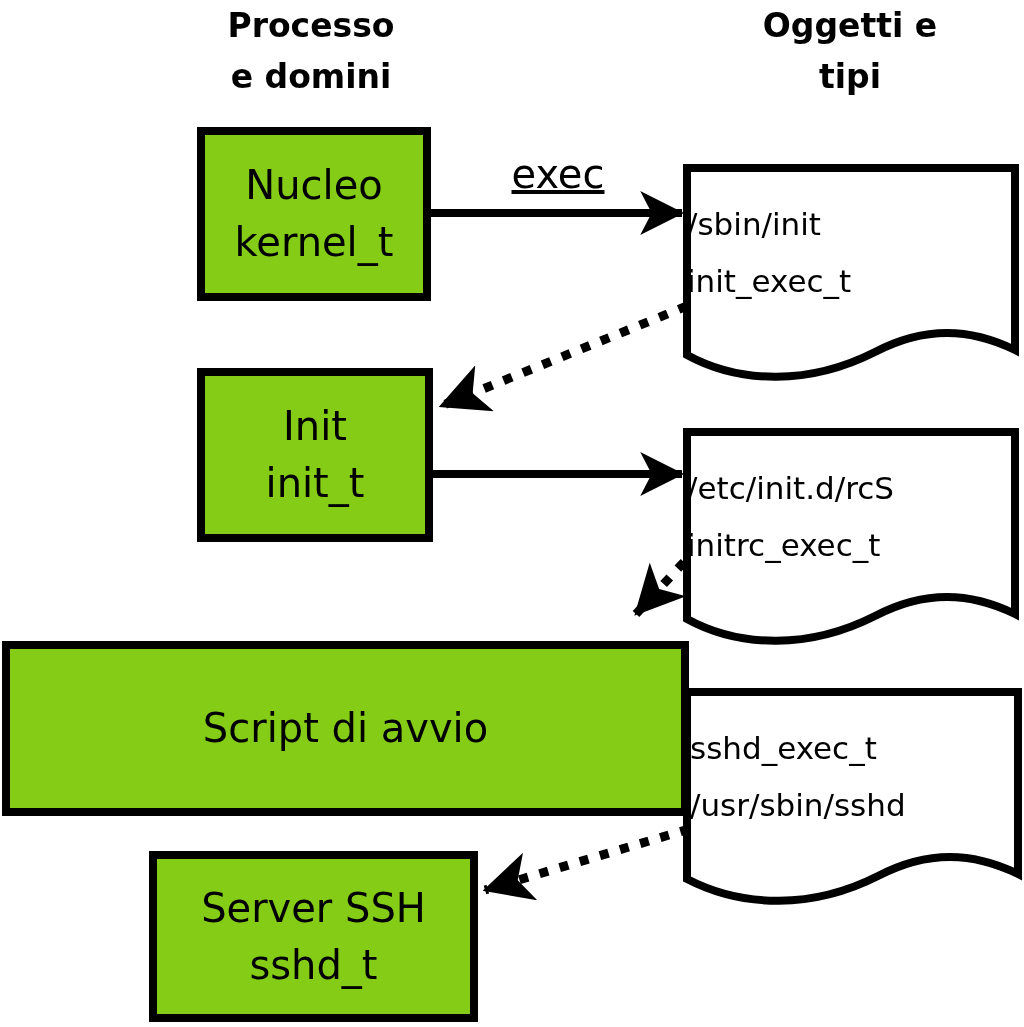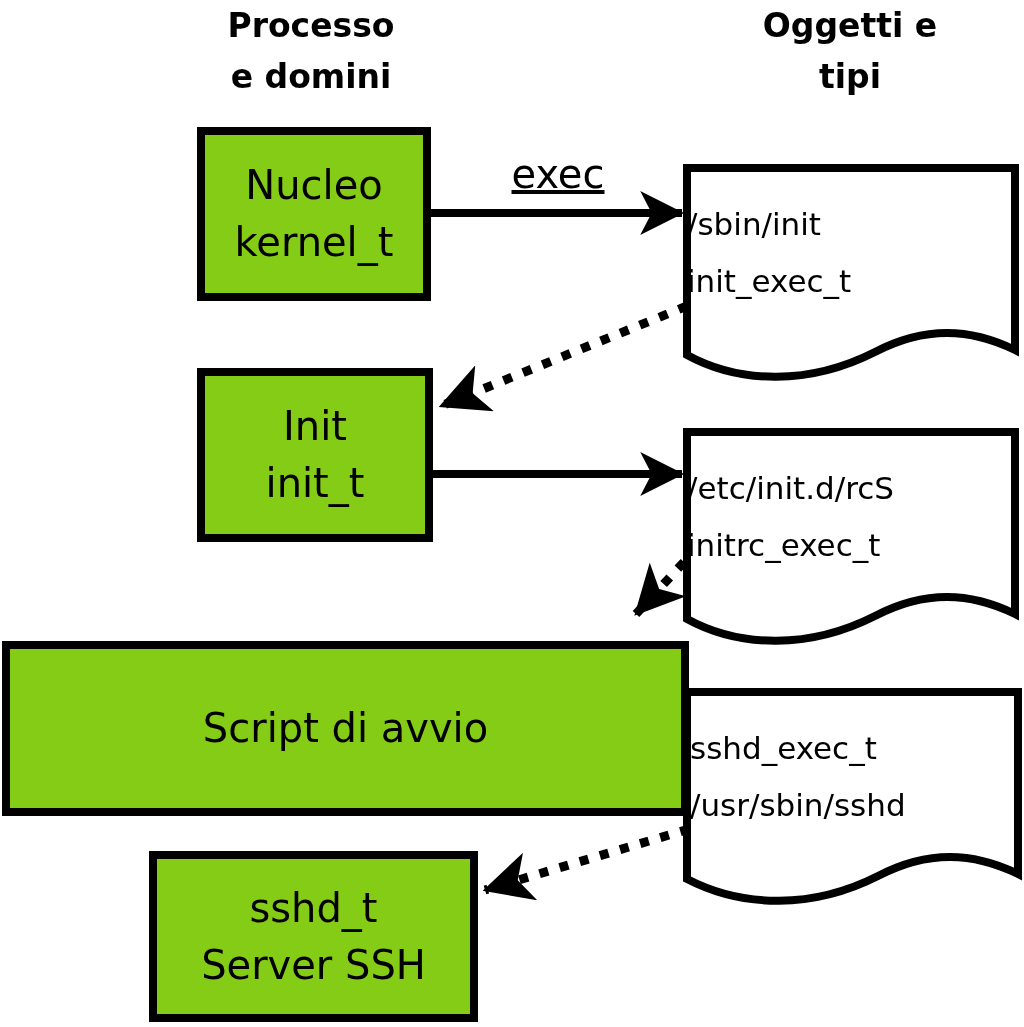--- a/index.html
+++ b/index.html
@@ -69,22 +69,22 @@
   <div class="pbox" style="left:197px;top:368px;width:236px;height:174px;">
     <div>Init</div>
     <div>init_t</div>
   </div>
 
   <div class="pbox" style="left:2px;top:608px;width:687px;height:175px;margin-top:33px;">
     <div>Script di avvio</div>
   </div>
 
   <div class="pbox" style="left:149px;top:851px;width:329px;height:171px;">
+    <div>Server SSH</div>
     <div>sshd_t</div>
-    <div>Server SSH</div>
   </div>
 
   <div class="doc-label" style="left:687px;top:196px;">
     <div>/sbin/init</div>
     <div>init_exec_t</div>
   </div>
 
   <div class="doc-label" style="left:687px;top:460px;">
     <div>/etc/init.d/rcS</div>
     <div>initrc_exec_t</div>

